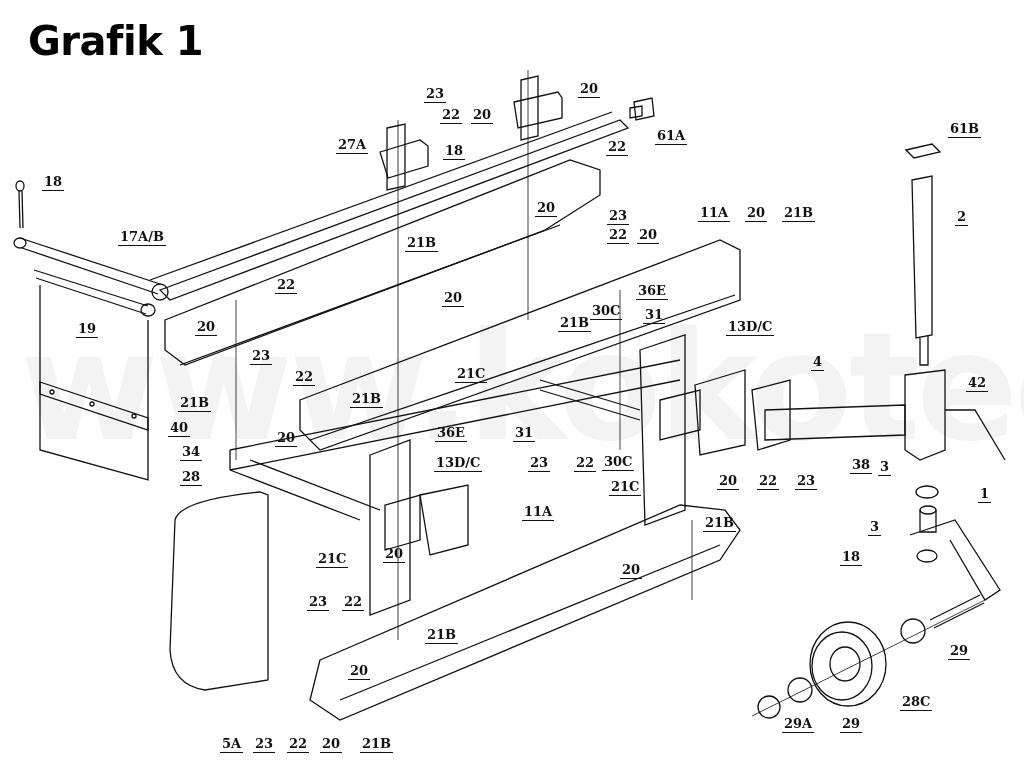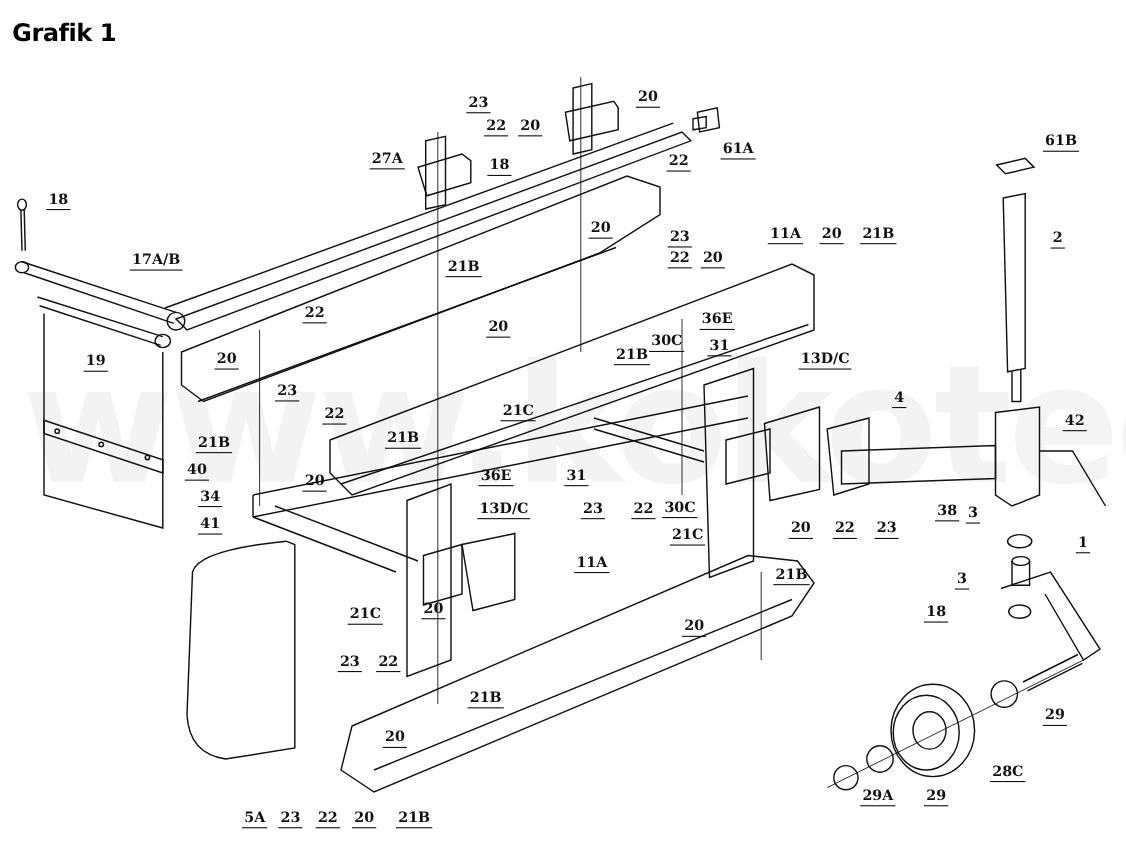--- a/index.html
+++ b/index.html
@@ -1,17 +1,17 @@
 <!DOCTYPE html>
 <html><head>
 <meta charset="utf-8">
 <style>
   html,body{margin:0;padding:0;background:#fff;}
   body{width:1024px;height:768px;position:relative;overflow:hidden;font-family:"DejaVu Serif",serif;}
-  .title{position:absolute;left:11px;top:18px;font-family:"DejaVu Sans",sans-serif;font-weight:bold;font-size:22px;color:#000;letter-spacing:-0.5px;text-align:right;}
+  .title{position:absolute;left:28px;top:18px;font-family:"DejaVu Sans",sans-serif;font-weight:bold;font-size:40px;color:#000;letter-spacing:-0.5px;text-align:right;}
   .watermark{position:absolute;left:20px;top:300px;font-family:"DejaVu Sans",sans-serif;font-weight:bold;font-size:150px;color:#000;opacity:0.045;white-space:nowrap;letter-spacing:-4px;}
   svg.drawing{position:absolute;left:0;top:0;}
   .lbl{position:absolute;font-family:"DejaVu Serif",serif;font-weight:bold;font-size:13px;color:#111;border-bottom:1.4px solid #111;line-height:14px;padding:0 2px 1px 2px;white-space:nowrap;}
 </style>
 </head>
 <body>
 
 <div class="title">Grafik 1</div>
 <div class="watermark">www.kokotech.de</div>
 
@@ -131,21 +131,21 @@
     <path d="M620 290 L620 450"></path>
     <path d="M692 520 L692 600"></path>
   </g>
 </svg>
 
 <div class="lbl" style="left:42px;top:175px">18</div>
 <div class="lbl" style="left:118px;top:230px">17A/B</div>
 <div class="lbl" style="left:76px;top:322px">19</div>
 <div class="lbl" style="left:168px;top:421px">40</div>
 <div class="lbl" style="left:180px;top:445px">34</div>
-<div class="lbl" style="left:180px;top:470px">41</div>
+<div class="lbl" style="left:180px;top:470px">28</div>
 <div class="lbl" style="left:178px;top:396px">21B</div>
 <div class="lbl" style="left:195px;top:320px">20</div>
 <div class="lbl" style="left:275px;top:278px">22</div>
 <div class="lbl" style="left:250px;top:349px">23</div>
 <div class="lbl" style="left:293px;top:370px">22</div>
 <div class="lbl" style="left:275px;top:431px">20</div>
 <div class="lbl" style="left:350px;top:392px">21B</div>
 <div class="lbl" style="left:455px;top:367px">21C</div>
 <div class="lbl" style="left:336px;top:138px">27A</div>
 <div class="lbl" style="left:424px;top:87px">23</div>

